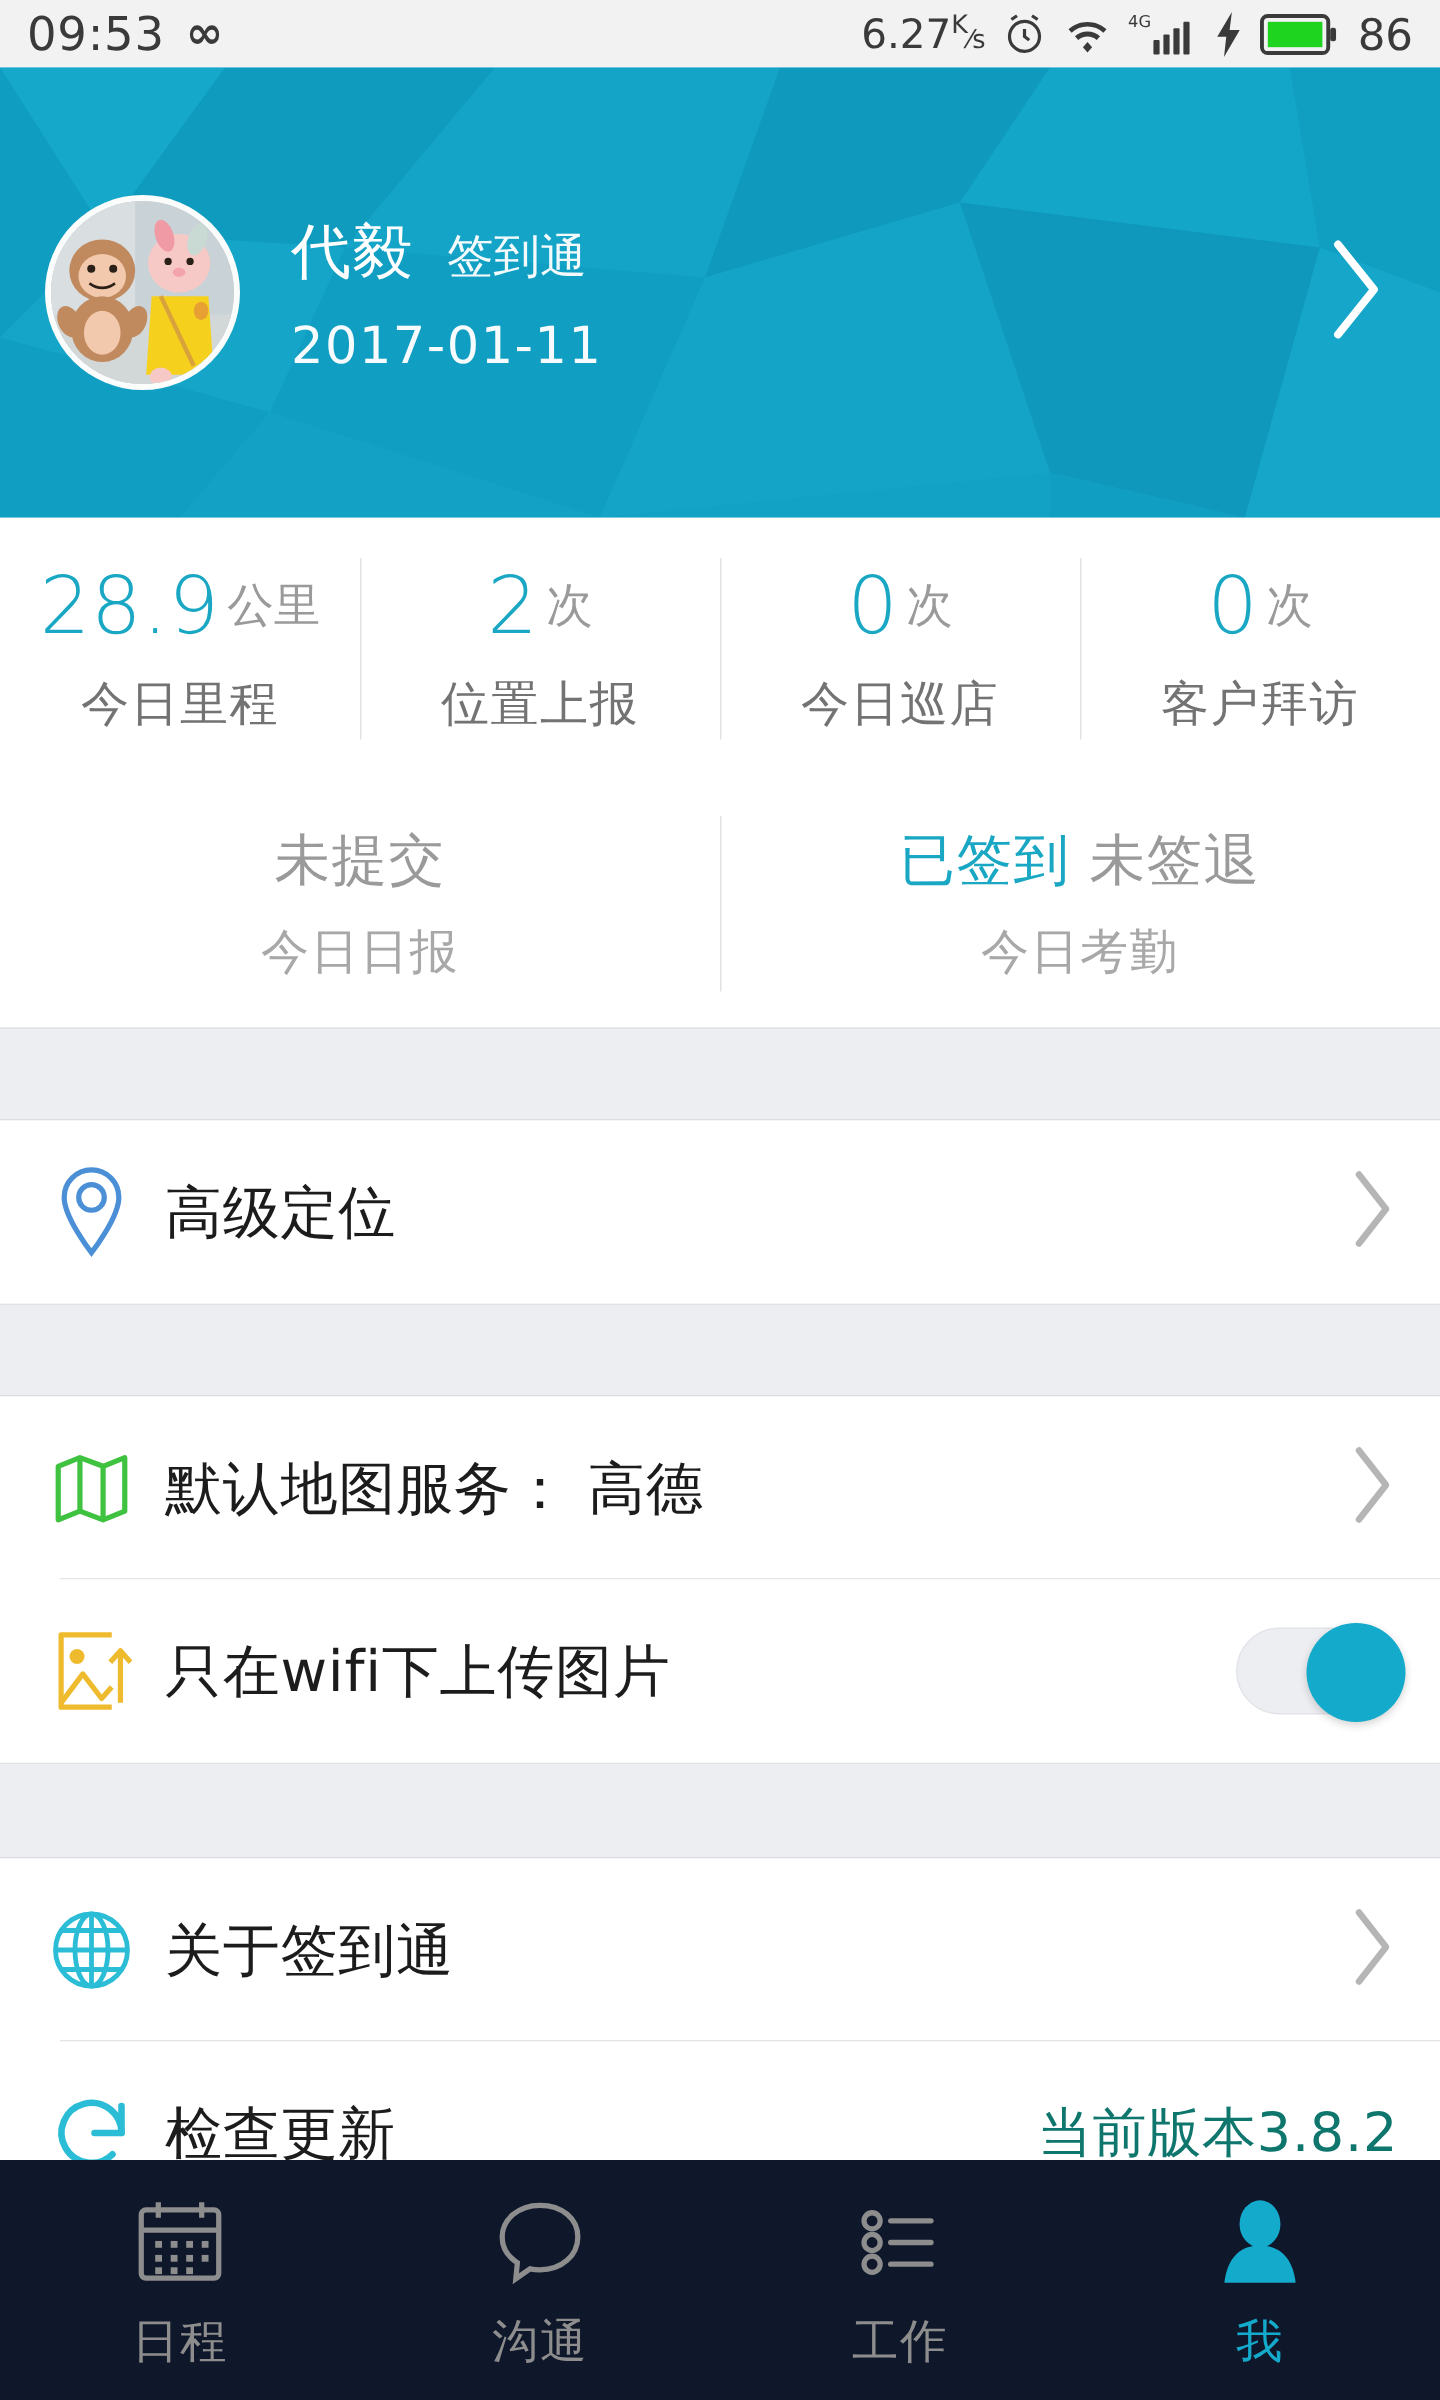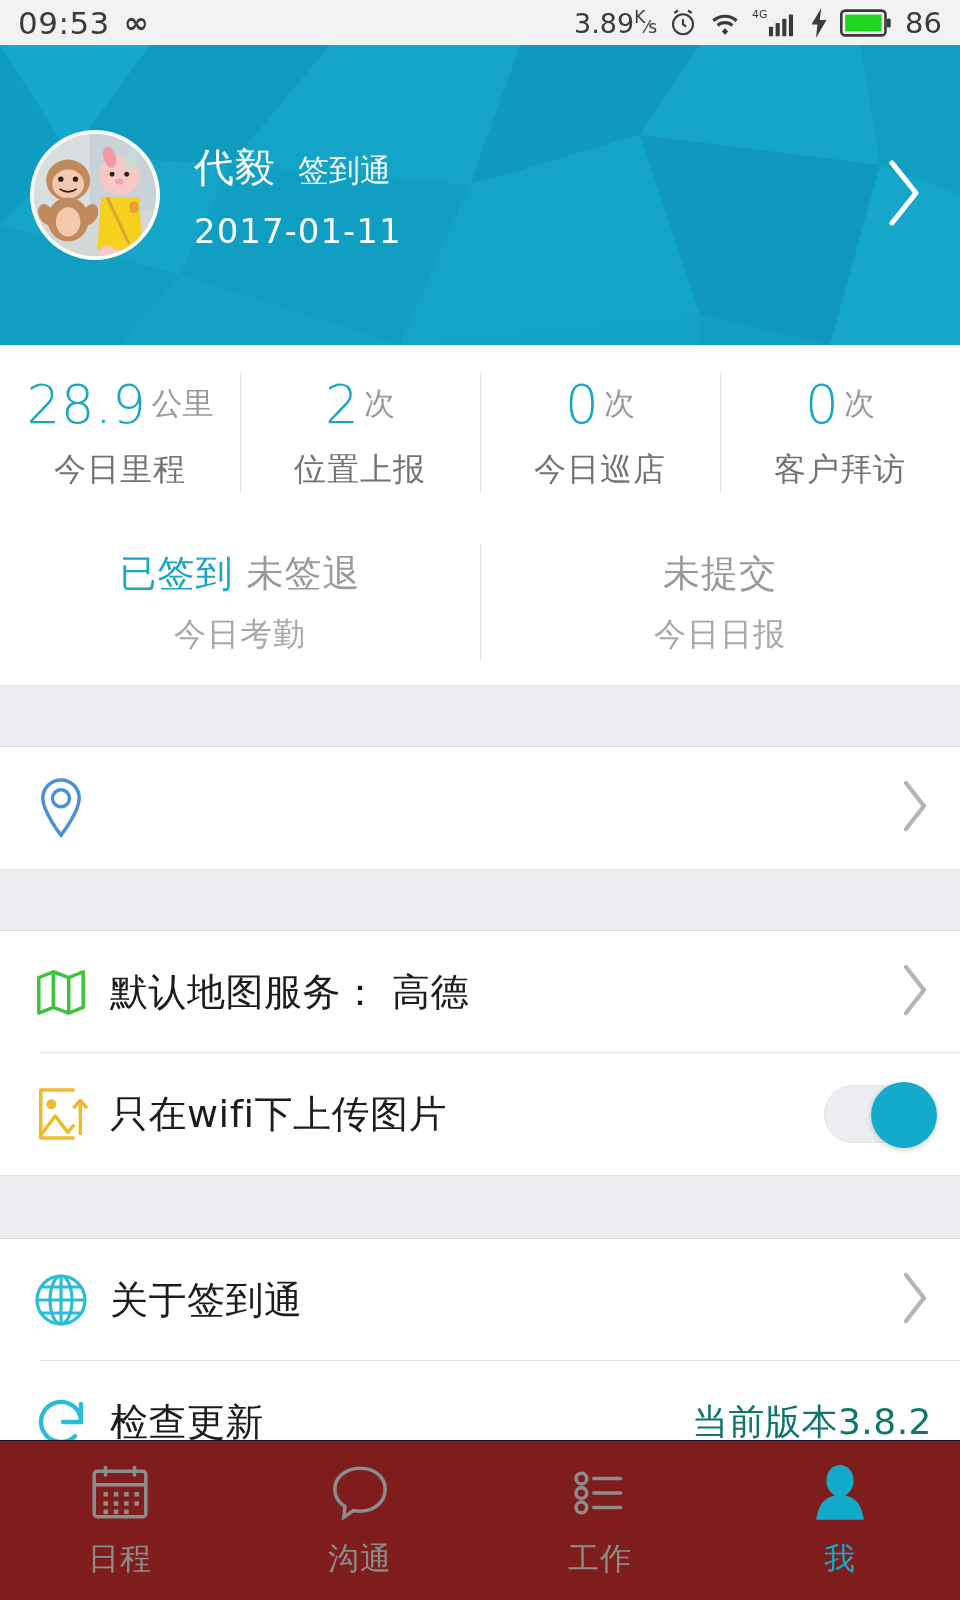--- a/index.html
+++ b/index.html
@@ -134,42 +134,42 @@
     position:absolute; top:-4px; right:-6px;
     width:66px; height:66px; border-radius:50%;
     background:#14aacb;
     box-shadow:0 2px 6px rgba(0,0,0,.18);
   }
 
   
   .tabbar{
     position:absolute; left:0; bottom:0;
     width:960px; height:160px;
-    background:#7f1d1d;
-    border-top:1px solid #0f172a;
+    background:#0f172a;
+    border-top:5px solid #0f172a;
     display:flex; align-items:flex-start;
   }
   .tab{
     flex:1; display:flex; flex-direction:column;
     align-items:center; justify-content:center; gap:10px;
     height:100%;
   }
   .tab-label{ font-size:31px; color:#8d8d8d; letter-spacing:1px; }
   .tab.active .tab-label{ color:#14aacb; }
 </style>
 </head>
 <body>
 
 <div class="statusbar">
   <div class="sb-left">
     <span class="sb-time">09:53</span>
     <span class="sb-inf">∞</span>
   </div>
   <div class="sb-right">
-    <span class="sb-speed"><span>3.89</span><sup>K</sup><span class="frac">⁄</span><span class="frac">s</span></span>
+    <span class="sb-speed"><span>6.27</span><sup>K</sup><span class="frac">⁄</span><span class="frac">s</span></span>
 
     <span class="icn">
       <svg width="30" height="30" viewBox="0 0 24 24" fill="none" stroke="#3a3a3a" stroke-width="1.7">
         <circle cx="12" cy="13" r="8"></circle>
           <path d="M12 9v4l2.5 2"></path>
         <path d="M5 4 L8 2"></path>
           <path d="M19 4 L16 2"></path>
       </svg>
     </span>
 
@@ -306,43 +306,44 @@
         <span class="stat-num">0</span>
         <span class="stat-unit">次</span>
       </div>
       <div class="stat-label">客户拜访</div>
     </div>
   </div>
 
   <div class="statusrow">
     <div class="srow-cell">
       <div class="srow-top">
+        <span class="srow-off">未提交</span>
+      </div>
+      <div class="srow-label">今日日报</div>
+    </div>
+    <div class="srow-cell">
+      <div class="srow-top">
         <span class="srow-on">已签到</span>
         <span class="srow-off">未签退</span>
       </div>
       <div class="srow-label">今日考勤</div>
-    </div>
-    <div class="srow-cell">
-      <div class="srow-top">
-        <span class="srow-off">未提交</span>
-      </div>
-      <div class="srow-label">今日日报</div>
     </div>
   </div>
 </div>
 
 <div class="spacer"></div>
 
 <div class="row">
   <span class="row-icon">
     <svg width="52" height="62" viewBox="0 0 26 32" fill="none" stroke="#4b90d6" stroke-width="1.8">
       <path d="M13 1.5C7.8 1.5 3.6 5.7 3.6 11c0 7 9.4 19 9.4 19s9.4-12 9.4-19c0-5.3-4.2-9.5-9.4-9.5z"></path>
       <circle cx="13" cy="11" r="4.4"></circle>
     </svg>
   </span>
+  <span class="row-label">高级定位</span>
   <span class="row-right">
     <span class="chev-grey">
       <svg width="34" height="62" viewBox="0 0 17 31" fill="none" stroke="#b5b5b5" stroke-width="2.2" stroke-linecap="round" stroke-linejoin="round">
         <polyline points="4,4 13,15.5 4,27"></polyline>
       </svg>
     </span>
   </span>
 </div>
 
 <div class="spacer"></div>

